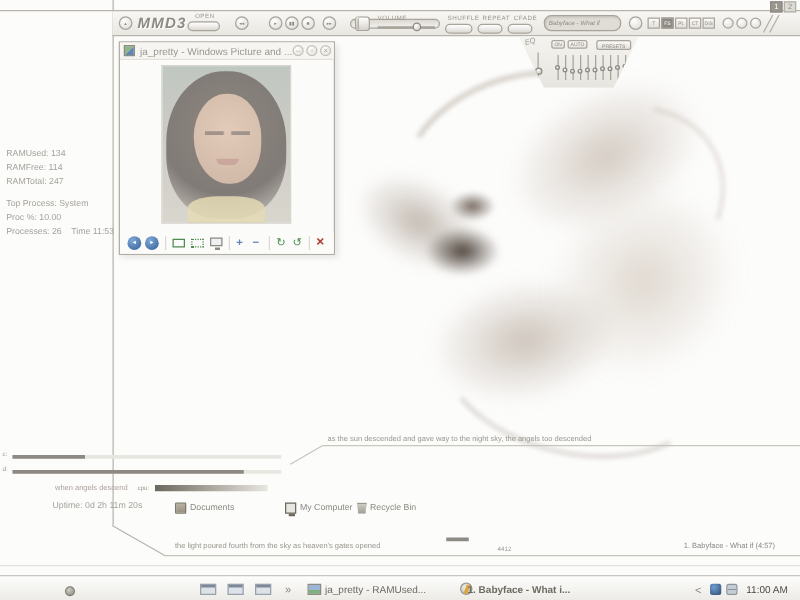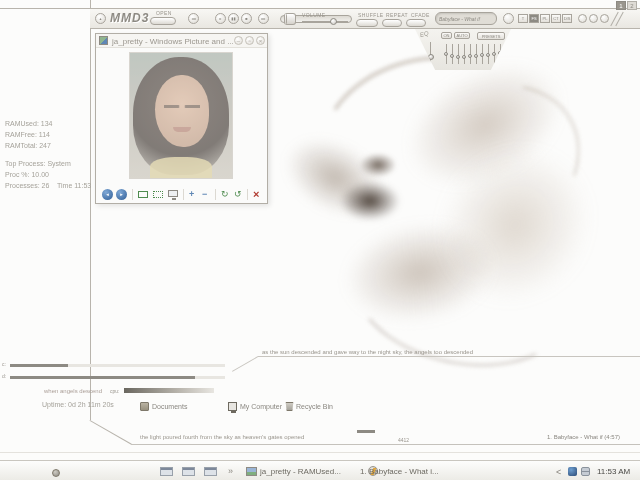--- a/index.html
+++ b/index.html
@@ -309,21 +309,21 @@
     <div class="qicon" style="left:182px;"></div>
     <div class="qicon" style="left:204px;"></div>
     <div class="abs" style="left:228px;top:5px;font-size:9px;color:#8a877f;">»</div>
 
     <div class="abs" style="left:246px;top:6px;width:11px;height:9px;background:linear-gradient(180deg,#9ab5d6 0 55%,#7fae7f 55% 100%);border:1px solid #8d8a83;box-sizing:border-box;"></div>
     <div class="tasktext" style="left:260px;">ja_pretty - RAMUsed...</div>
 
     <div class="abs" style="left:368px;top:5px;width:10px;height:10px;border-radius:50%;background:radial-gradient(circle at 40% 35%,#f0eee8,#b8b4ac);border:1px solid #9a968e;box-sizing:border-box;">
       <span style="position:absolute;left:3px;top:1px;width:3px;height:7px;background:#e0a53a;transform:skewX(-20deg);"></span>
     </div>
-    <div class="tasktext" style="left:360px;">1. Babyface - What i...</div>
+    <div class="tasktext" style="left:374px;font-weight:bold;">1. Babyface - What i...</div>
 
     <div class="abs" style="left:556px;top:6px;font-size:9px;color:#8a877f;">&lt;</div>
     <div class="trayicon" style="left:568px;background:radial-gradient(circle at 35% 30%,#6f9fd0,#2a4a75);"></div>
     <div class="trayicon" style="left:581px;background:linear-gradient(#c6ccd4 0 40%,#8a929c 40% 60%,#c6ccd4 60% 100%);border:1px solid #8a929c;box-sizing:border-box;"></div>
-    <div class="abs" style="left:597px;top:6px;font-size:8px;color:#4a4945;">11:53 AM</div>
+    <div class="abs" style="left:597px;top:6px;font-size:8px;color:#4a4945;">11:00 AM</div>
   </div>
 
 </div>
 
 </body></html>

